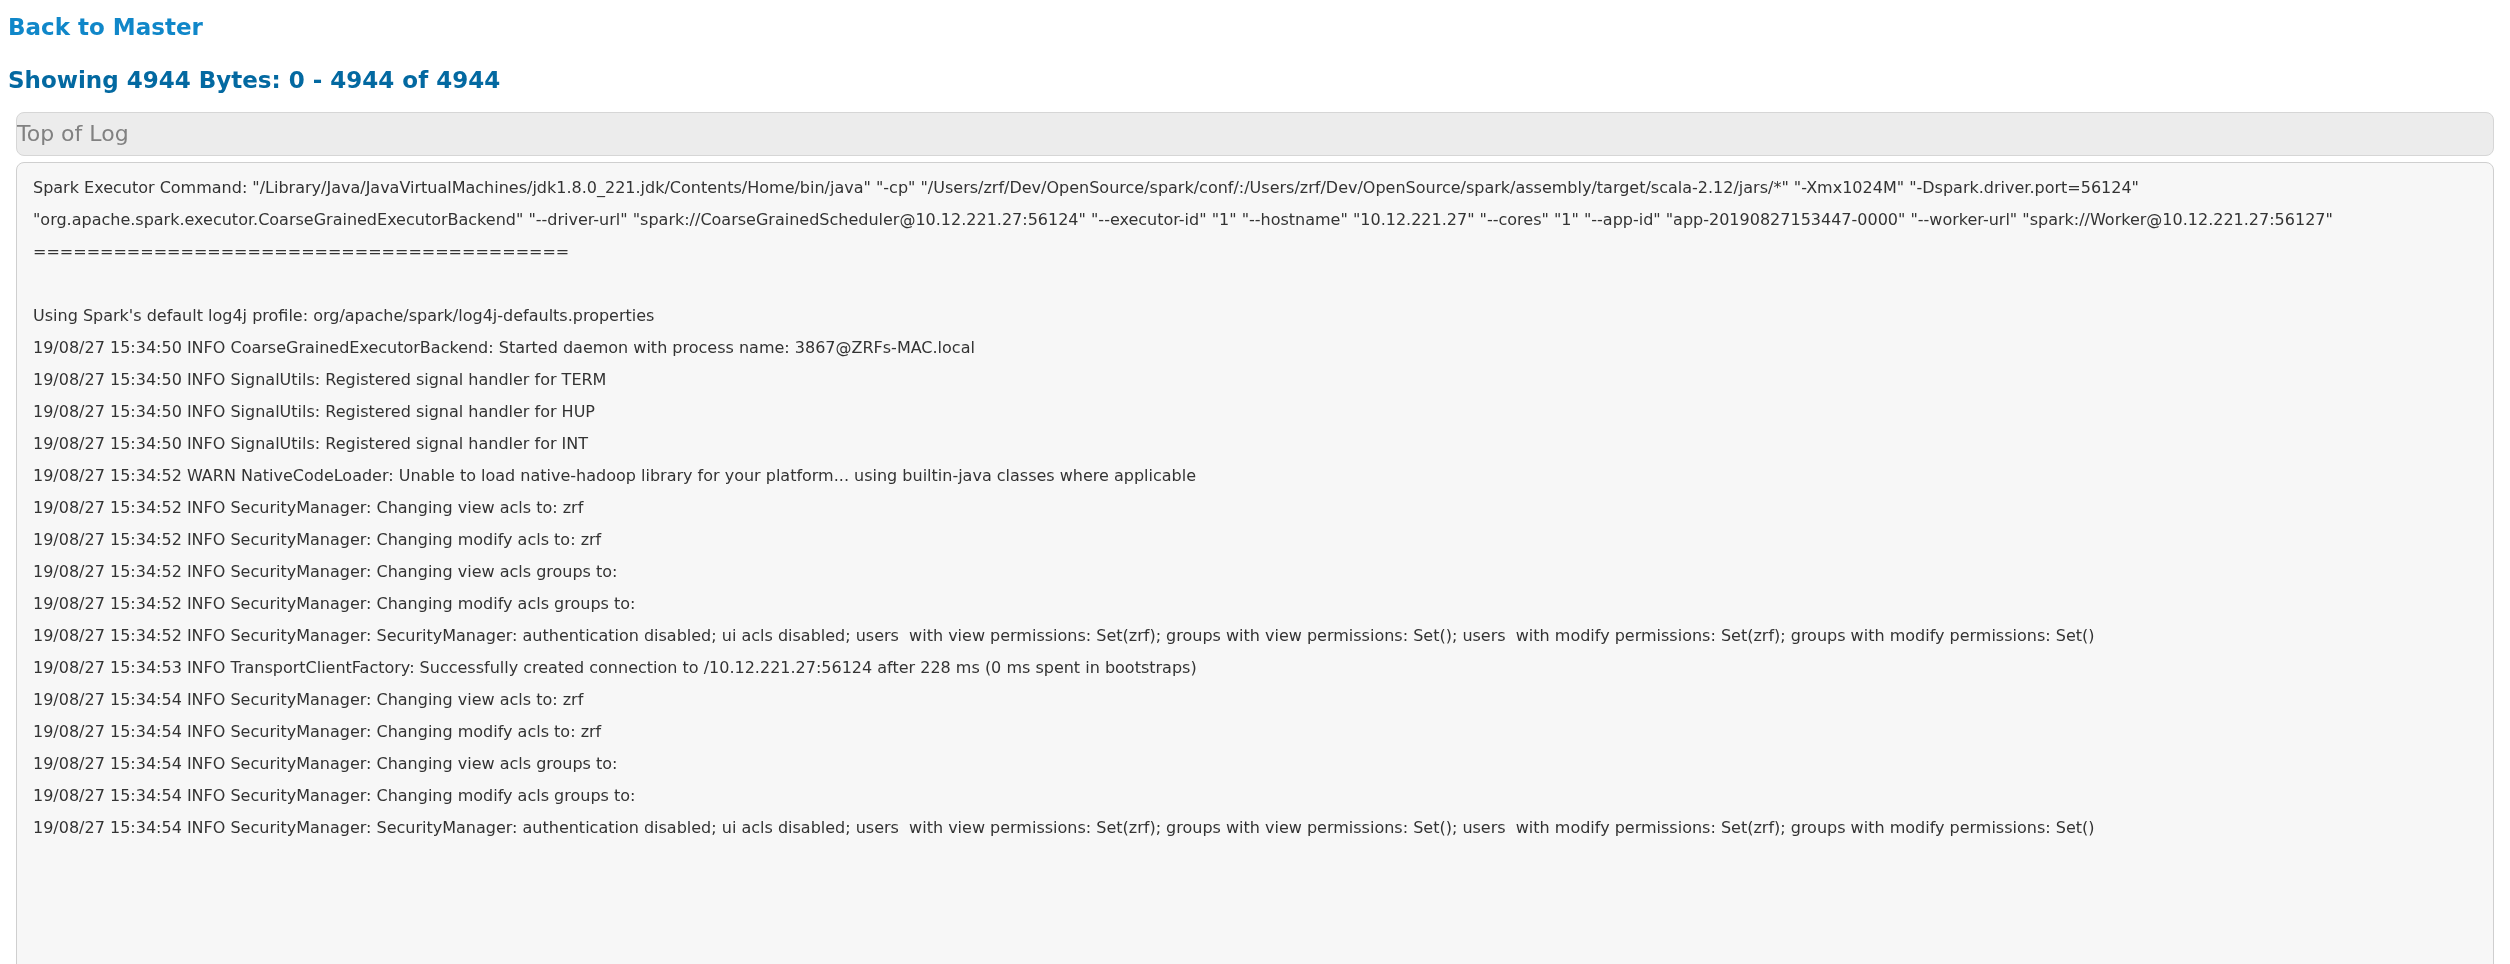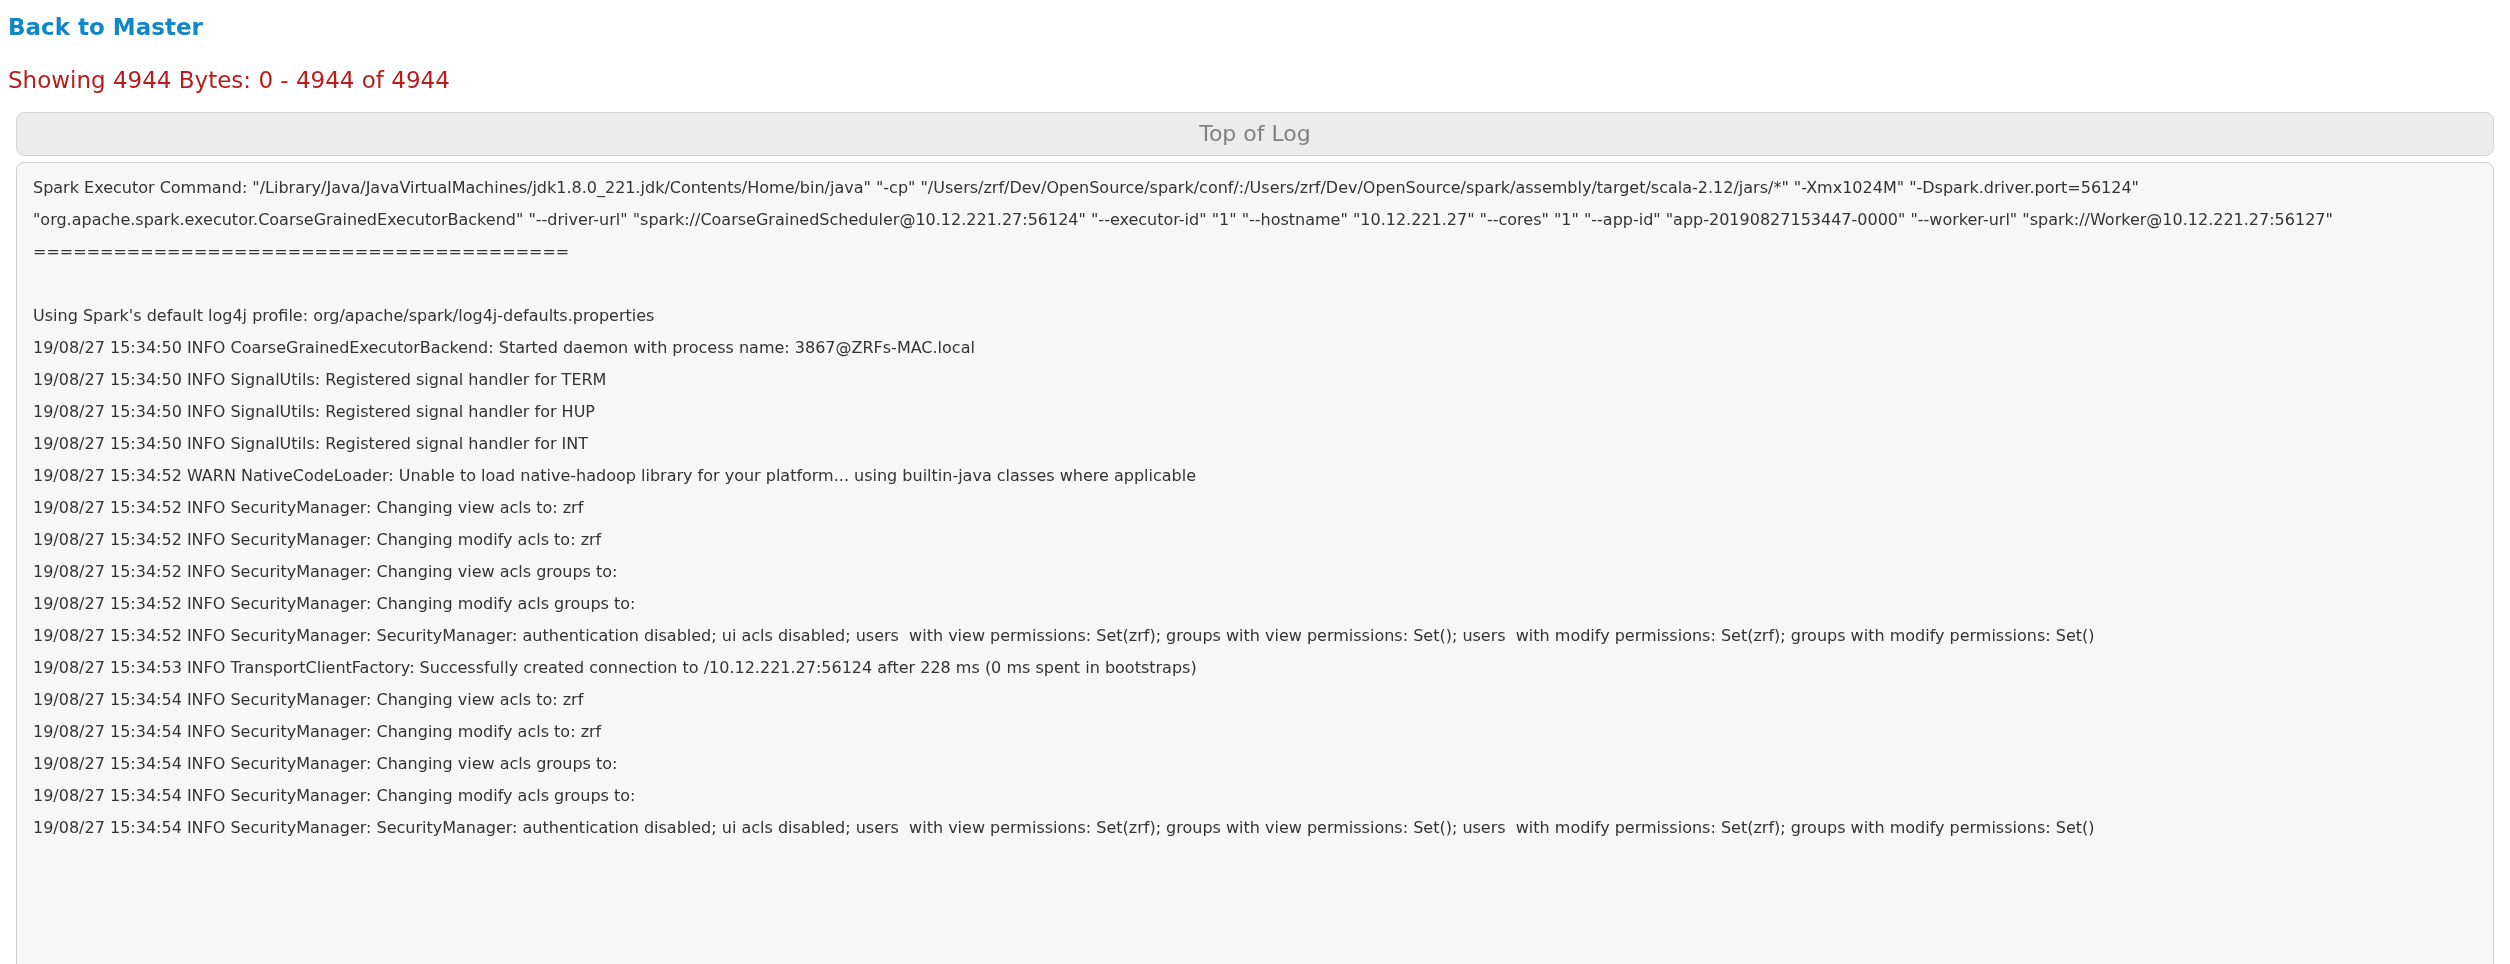--- a/index.html
+++ b/index.html
@@ -22,37 +22,36 @@
   }
   .back-link {
     color: #1087c9;
     font-size: 23px;
     font-weight: 600;
     text-decoration: none;
     cursor: pointer;
   }
   .byte-range {
     margin-top: 27px;
-    color: #b91c1c;
+    color: #0369a1;
     font-size: 23px;
-    font-weight: 400;
+    font-weight: 700;
   }
   .log-area {
     margin: 19px 8px 0 8px;
   }
   .top-btn {
     width: 100%;
     height: 44px;
     background: #ececec;
     border: 1px solid #d6d6d6;
     border-radius: 8px;
     color: #818181;
     font-size: 22px;
     line-height: 42px;
-    text-align: center;
     cursor: pointer;
     user-select: none;
   }
   .log-box {
     margin-top: 6px;
     width: 100%;
     height: 900px; 
     background: #f7f7f7;
     border: 1px solid #cfcfcf;
     border-radius: 8px;

